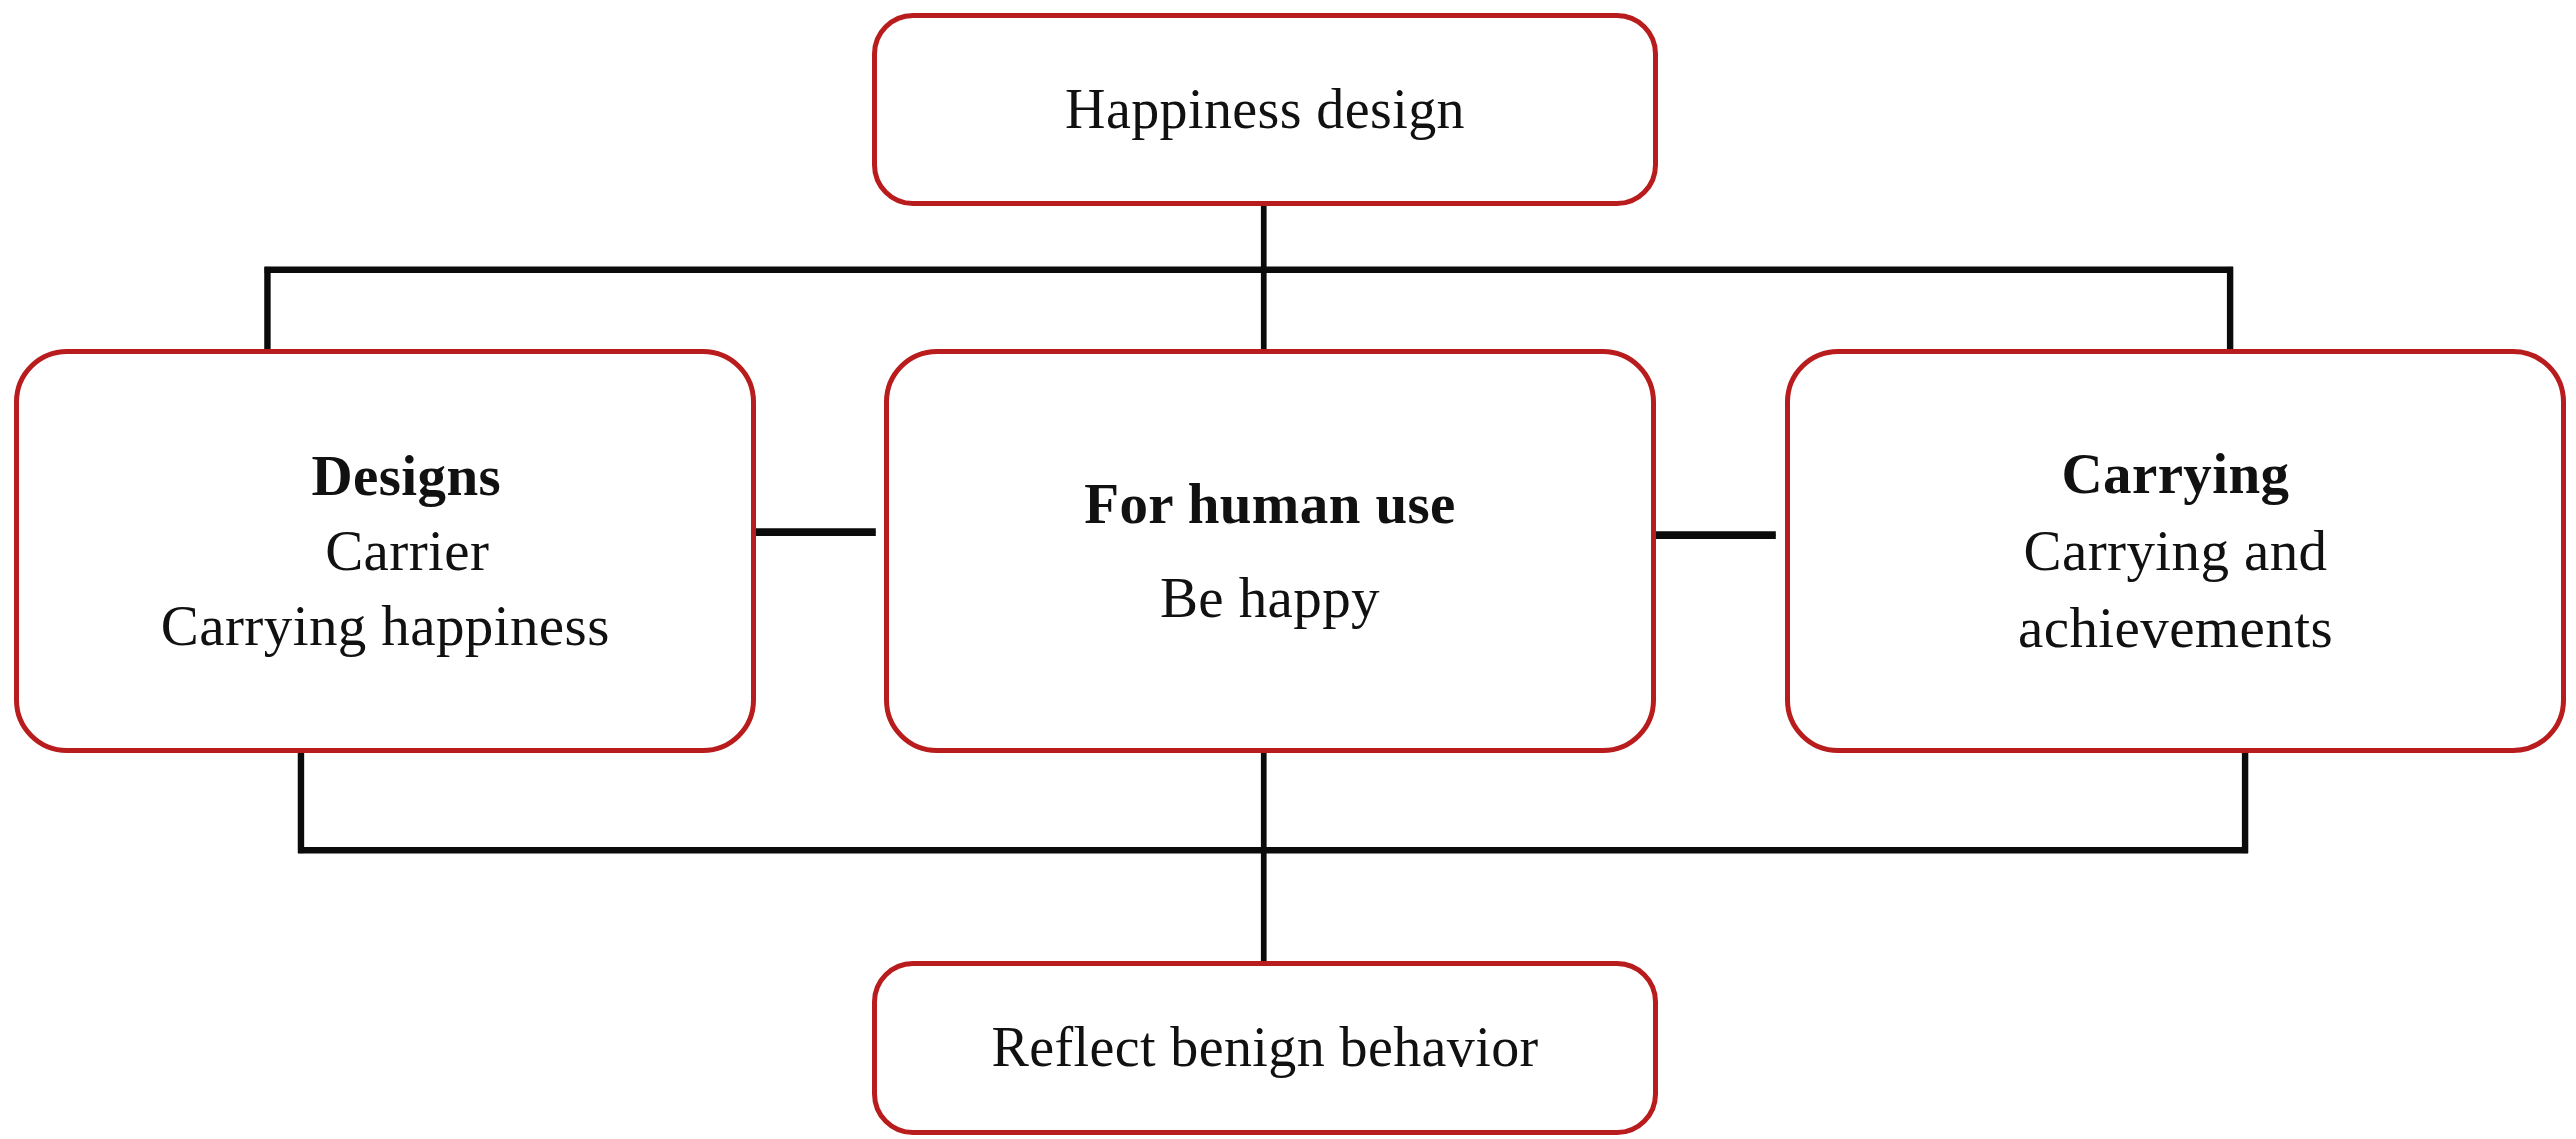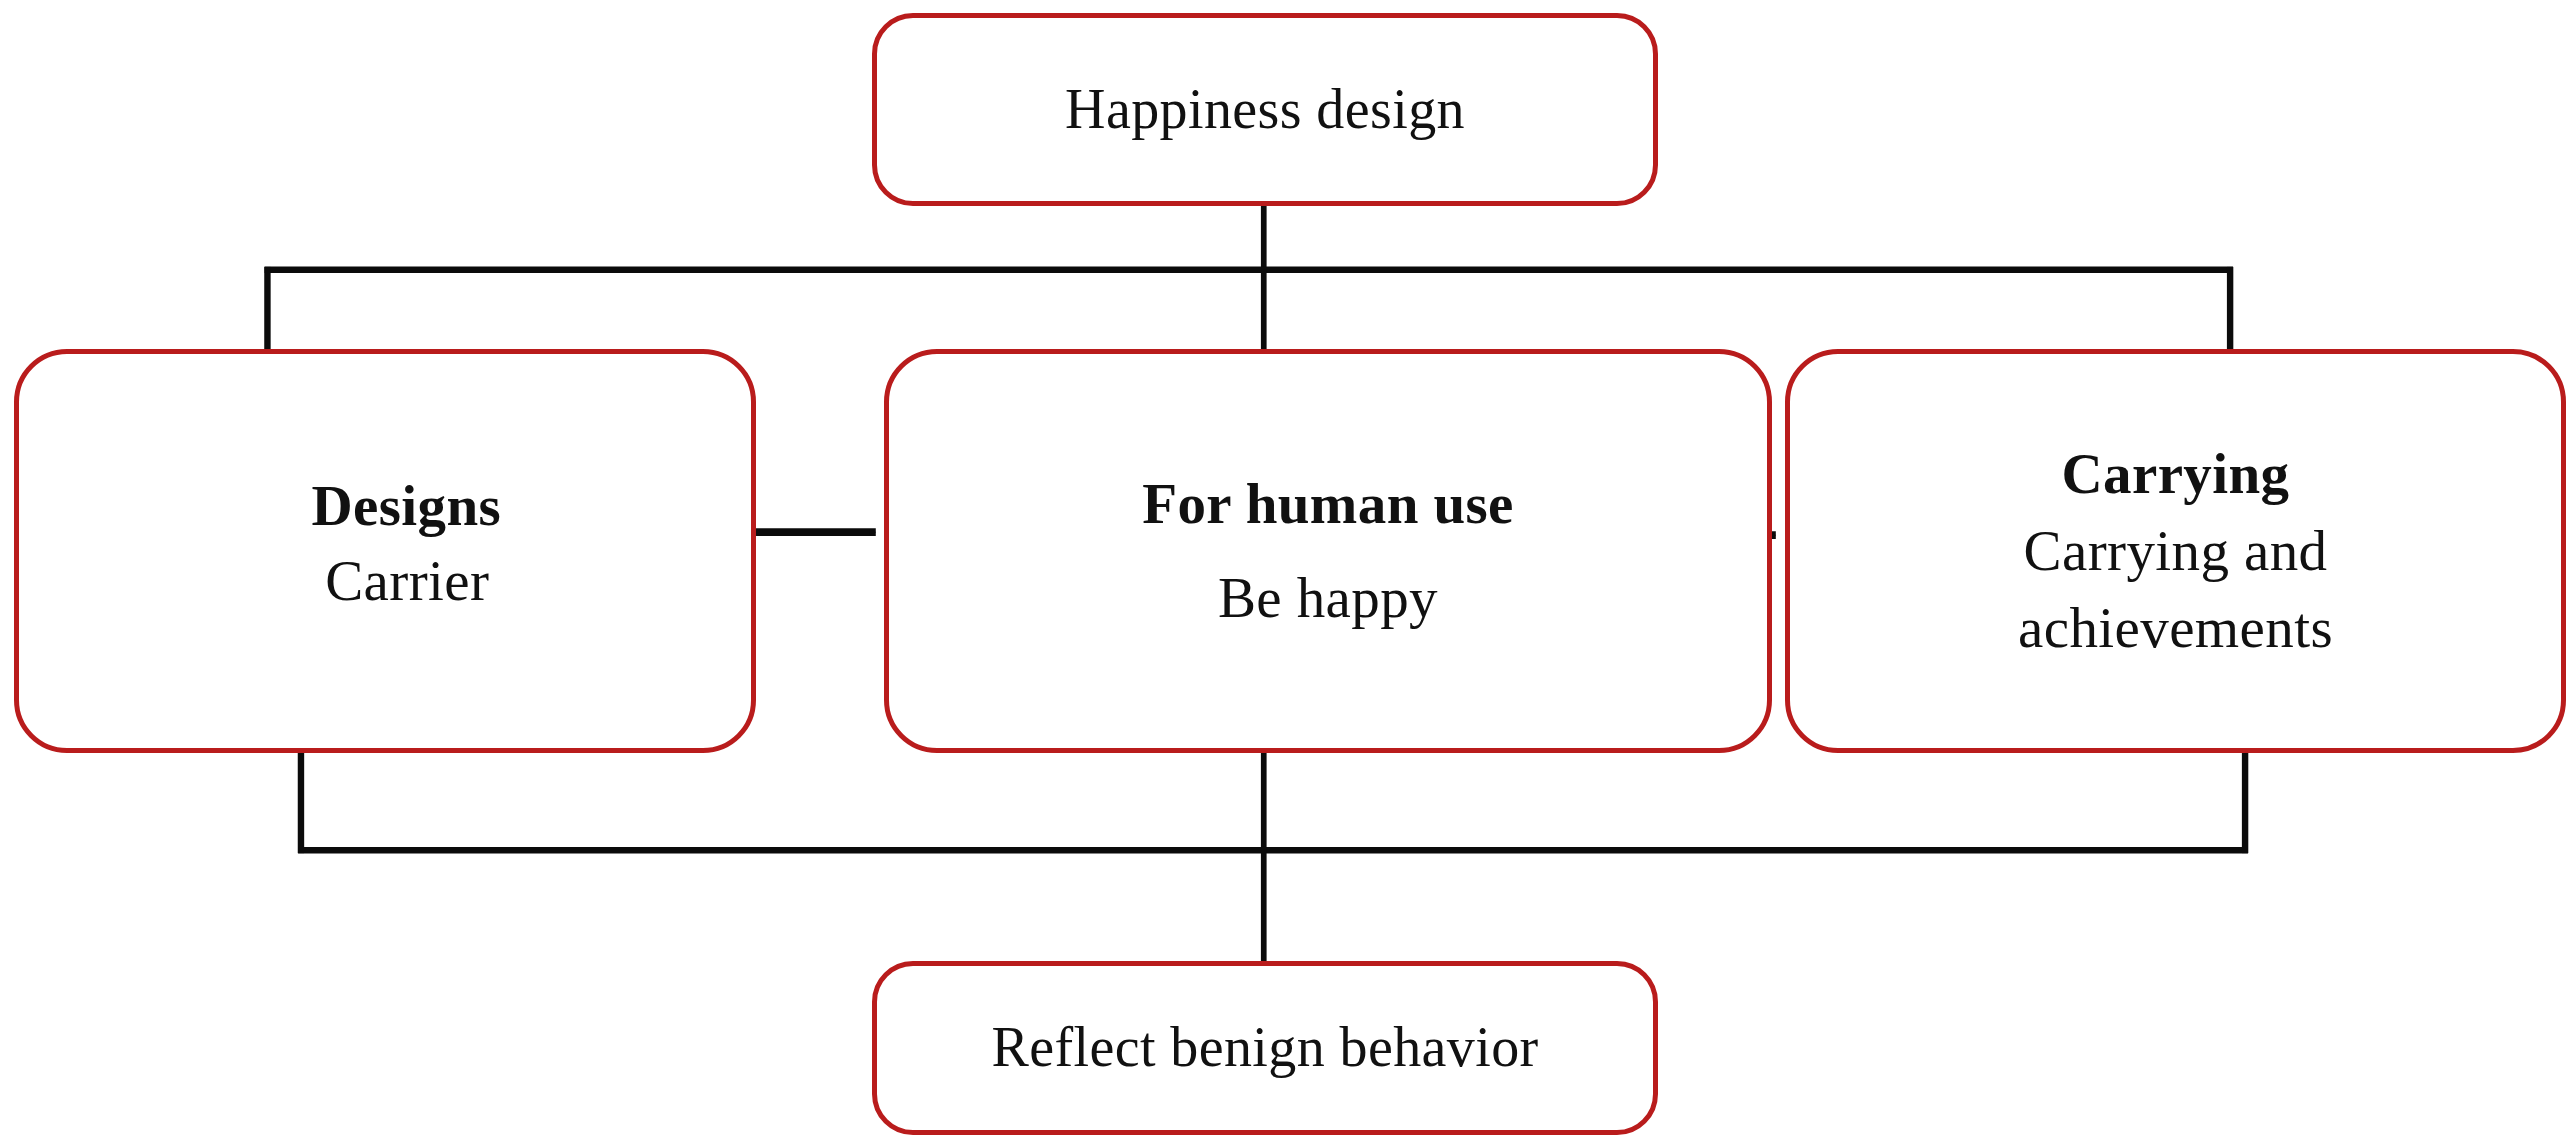--- a/index.html
+++ b/index.html
@@ -67,21 +67,21 @@
   }
   #box-designs .node-line {
     font-size: 57px;
   }
   #box-designs .node-line.bold { margin-bottom: 14.3px; margin-left: 42px; }
   #box-designs .node-line.l2 { margin-bottom: 14.3px; margin-left: 44px; }
   
   #box-for-human-use {
     left: 884px;
     top: 349px;
-    width: 888px;
+    width: 772px;
     height: 404px;
     border-radius: 53px;
   }
   #box-for-human-use .node-line {
     font-size: 57px;
   }
   #box-for-human-use .node-line.bold { margin-bottom: 33px; }
   
   #box-provider {
     left: 1785px;
@@ -143,20 +143,21 @@
     <line x1="1772" y1="1055" x2="1772" y2="1350" stroke="#0b0b0b" stroke-width="8"></line>
   </svg>
 
   <div class="node-box" id="box-happiness-design">
     <span class="node-line">Happiness design</span>
   </div>
 
   <div class="node-box" id="box-designs">
     <span class="node-line bold">Designs</span>
     <span class="node-line l2">Carrier</span>
+    <span class="node-line l3">Carrying happiness</span>
   </div>
 
   <div class="node-box" id="box-for-human-use">
     <span class="node-line bold">For human use</span>
     <span class="node-line l2">Be happy</span>
   </div>
 
   <div class="node-box" id="box-provider">
     <span class="node-line bold">Carrying</span>
     <span class="node-line l2">Carrying and</span>

